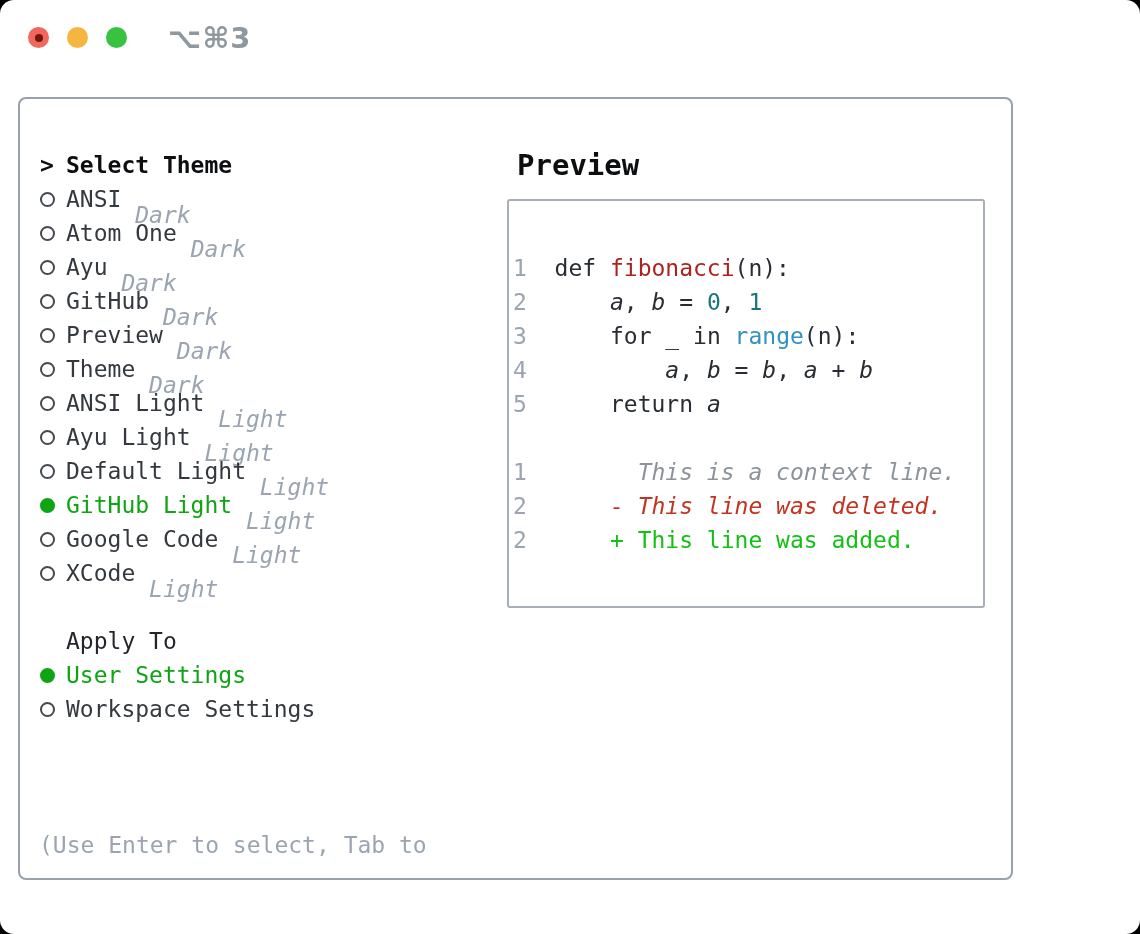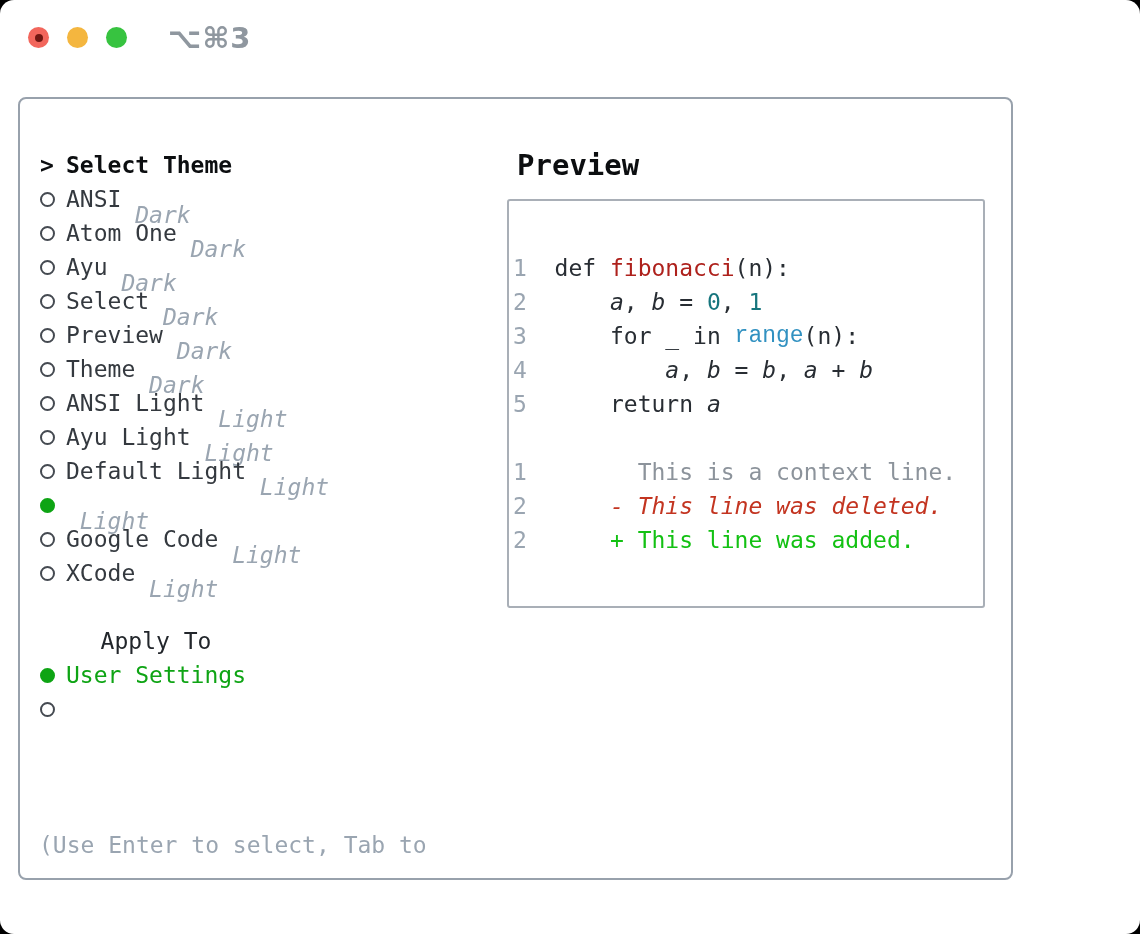--- a/index.html
+++ b/index.html
@@ -23,43 +23,43 @@
   .win-title{position:absolute;left:168px;top:21px;font-size:29px;font-weight:bold;
     color:var(--title-text);font-family:"DejaVu Sans",sans-serif;letter-spacing:1px;}
   
   .panel{position:absolute;left:18px;top:97px;width:995px;height:783px;box-sizing:border-box;
     border:2px solid var(--panel-border);border-radius:8px;background:#fff;}
   
   .list{position:absolute;left:40px;top:148px;font-size:23px;color:var(--item-text);}
   .apply{position:absolute;left:40px;top:624px;font-size:23px;color:var(--item-text);}
   .row{display:flex;align-items:center;height:34px;white-space:pre;}
   .row-header{font-weight:bold;color:var(--header-text);}
-  .apply .row-header{font-weight:normal;color:#22262b;justify-content:center;}
+  .apply .row-header{font-weight:normal;color:#22262b;}
   .icon-slot{flex:0 0 26px;width:26px;display:flex;align-items:center;}
   .prefix{flex:0 0 26px;width:26px;}
   .radio{width:11px;height:11px;border:2px solid var(--radio-border);border-radius:50%;background:transparent;}
   .radio.on{background:var(--selected-green);border-color:var(--selected-green);}
   .nm{white-space:pre;text-align:right;}
   .sel .nm{color:var(--selected-green);}
   .variant{font-style:italic;color:var(--muted);margin-left:1ch;margin-top:32px;}
   .hint{position:absolute;left:39px;top:760px;font-size:23px;line-height:34px;
     color:var(--muted);white-space:pre;}
   
   .preview-h{position:absolute;left:517px;top:148px;height:34px;display:flex;align-items:center;
     font-size:29px;font-weight:bold;color:var(--header-text);}
   .preview-box{position:absolute;left:507px;top:199px;width:478px;height:409px;box-sizing:border-box;
     border:2px solid var(--preview-border);border-radius:3px;padding:50px 0 0 4px;background:#fff;}
   .codeline{height:34px;display:flex;align-items:center;white-space:pre;font-size:23px;}
   .sg{color:var(--muted);}                 
   .sk,.sp{color:var(--code-text);}         
   .sf{color:var(--function-red);}
   .sv{color:var(--code-text);font-style:italic;}
   .sn{color:var(--number-teal);}
-  .sc{color:var(--builtin-blue);font-family:Liberation Mono, monospace;}
-  .sx{color:var(--context);}
+  .sc{color:var(--builtin-blue);}
+  .sx{color:var(--context);font-style:italic;}
   .sd{color:var(--deleted-red);font-style:italic;}
   .sa{color:var(--added-green);}
 </style>
 </head>
 <body>
 
 <div class="stage">
 
   <span class="dot dot-red"></span>
   <span class="dot dot-yellow"></span>
@@ -69,39 +69,39 @@
   <div class="panel"></div>
 
   <div class="list">
     <div class="row row-header">
       <span class="prefix">&gt;</span><span>Select Theme</span>
     </div>
     <div id="theme-items">
         <div class="row"><span class="icon-slot"><span class="radio"></span></span><span class="nm">ANSI</span><span class="variant">Dark</span></div>
         <div class="row"><span class="icon-slot"><span class="radio"></span></span><span class="nm">Atom One</span><span class="variant">Dark</span></div>
         <div class="row"><span class="icon-slot"><span class="radio"></span></span><span class="nm">Ayu</span><span class="variant">Dark</span></div>
-        <div class="row"><span class="icon-slot"><span class="radio"></span></span><span class="nm">Select</span><span class="variant">Dark</span></div>
+        <div class="row"><span class="icon-slot"><span class="radio"></span></span><span class="nm">GitHub</span><span class="variant">Dark</span></div>
         <div class="row"><span class="icon-slot"><span class="radio"></span></span><span class="nm">Preview</span><span class="variant">Dark</span></div>
         <div class="row"><span class="icon-slot"><span class="radio"></span></span><span class="nm">Theme</span><span class="variant">Dark</span></div>
         <div class="row"><span class="icon-slot"><span class="radio"></span></span><span class="nm">ANSI Light</span><span class="variant">Light</span></div>
         <div class="row"><span class="icon-slot"><span class="radio"></span></span><span class="nm">Ayu Light</span><span class="variant">Light</span></div>
         <div class="row"><span class="icon-slot"><span class="radio"></span></span><span class="nm">Default Light</span><span class="variant">Light</span></div>
-        <div class="row sel"><span class="icon-slot"><span class="radio on"></span></span><span class="variant">Light</span></div>
+        <div class="row sel"><span class="icon-slot"><span class="radio on"></span></span><span class="nm">GitHub Light</span><span class="variant">Light</span></div>
         <div class="row"><span class="icon-slot"><span class="radio"></span></span><span class="nm">Google Code</span><span class="variant">Light</span></div>
         <div class="row"><span class="icon-slot"><span class="radio"></span></span><span class="nm">XCode</span><span class="variant">Light</span></div>
       </div>
   </div>
 
   <div class="apply">
     <div class="row row-header">
       <span class="prefix"> </span><span>Apply To</span>
     </div>
     <div id="apply-options">
         <div class="row sel"><span class="icon-slot"><span class="radio on"></span></span><span class="nm">User Settings</span></div>
-        <div class="row"><span class="icon-slot"><span class="radio"></span></span></div>
+        <div class="row"><span class="icon-slot"><span class="radio"></span></span><span class="nm">Workspace Settings</span></div>
       </div>
   </div>
 
   <div class="hint">
     <div>(Use Enter to select, Tab to</div>
     <div>change focus)</div>
   </div>
 
   <div class="preview-h">Preview</div>
   <div class="preview-box">

